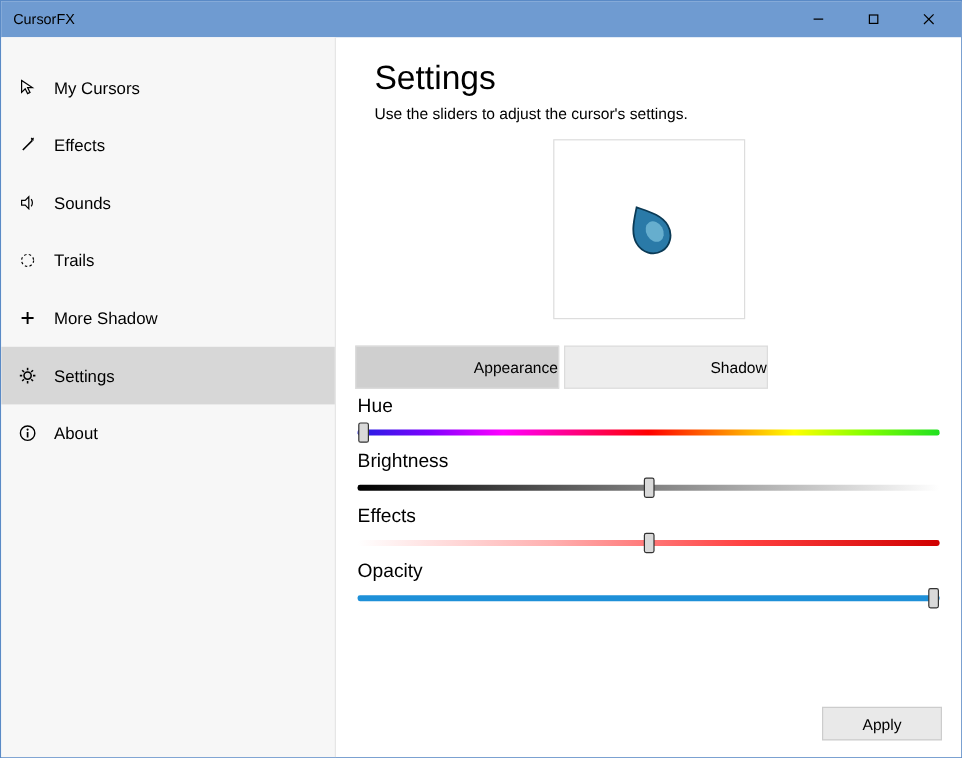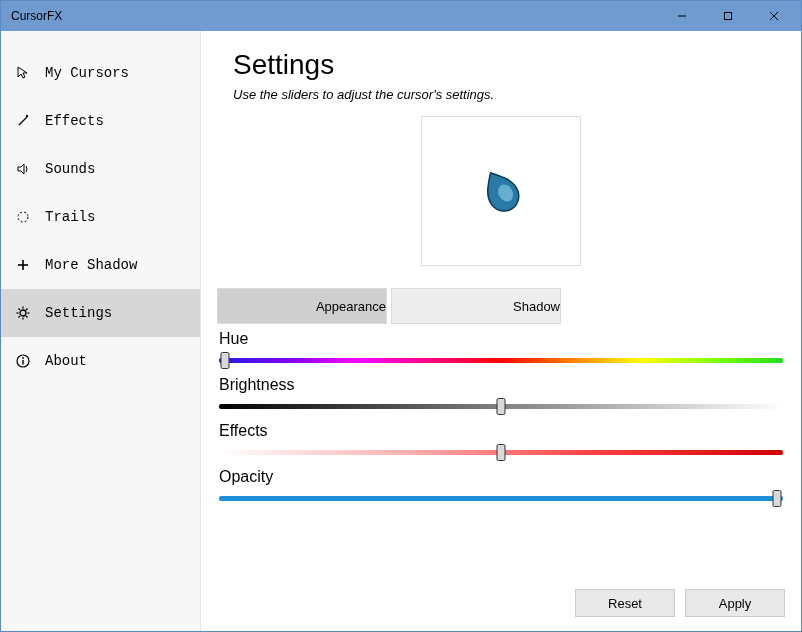--- a/index.html
+++ b/index.html
@@ -3,27 +3,27 @@
 <meta charset="utf-8">
 <style>
   * { box-sizing: border-box; margin: 0; padding: 0; }
   html, body { width: 802px; height: 632px; font-family: "Segoe UI", Arial, sans-serif; font-size: 13px; color: #000; overflow: hidden; }
   .window { width: 802px; height: 632px; border: 1px solid #5a8ac6; display: flex; flex-direction: column; background: #fff; }
   .titlebar { height: 30px; background: #6f9bd1; display: flex; align-items: center; padding: 0 4px 0 10px; color: #000000; }
   .titlebar .title { flex: 1; font-size: 12px; }
   .titlebar .win-btn { width: 46px; height: 30px; display: flex; align-items: center; justify-content: center; }
   .titlebar .win-btn svg { width: 10px; height: 10px; }
   .body { flex: 1; display: flex; overflow: hidden; }
-  .sidebar { width: 200px; background: #f7f7f7; border-right: 1px solid #e6e6e6; padding-top: 18px; font-family: Liberation Mono, monospace; }
+  .sidebar { width: 279px; background: #f7f7f7; border-right: 1px solid #e6e6e6; padding-top: 18px; }
   .side-item { height: 48px; display: flex; align-items: center; padding-left: 14px; gap: 14px; font-size: 14px; cursor: pointer; }
   .side-item.active { background: #d7d7d7; }
   .side-item .icon { width: 16px; height: 16px; display: flex; align-items: center; justify-content: center; }
   .main { flex: 1; display: flex; flex-direction: column; padding-top: 18px; }
   .main h1 { font-size: 28px; font-weight: 400; padding-left: 32px; }
-  .subtitle { padding-left: 32px; margin-top: 6px; font-size: 13px; font-style: italic; }
+  .subtitle { padding-left: 32px; margin-top: 6px; font-size: 13px; }
   .preview-wrap { display: flex; justify-content: center; margin-top: 14px; }
   .preview { width: 160px; height: 150px; border: 1px solid #ddd; background: #fff; display: flex; align-items: center; justify-content: center; }
   .tabs { display: flex; margin-top: 22px; gap: 4px; padding-left: 16px; }
   .tab { flex: 0 0 170px; height: 36px; display: flex; align-items: center; justify-content: flex-end; background: #ededed; border: 1px solid #dcdcdc; font-size: 13px; cursor: pointer; }
   .tab.active { background: #cfcfcf; }
   .sliders { flex: 1; padding: 6px 18px 0 18px; }
   .slider-block { margin-bottom: 6px; }
   .slider-label { font-size: 16px; margin-bottom: 2px; }
   .slider { position: relative; height: 20px; }
   .track { position: absolute; left: 0; right: 0; top: 8px; height: 5px; border-radius: 2px; }
@@ -200,18 +200,17 @@
           <div class="slider">
             <div class="track opacity"></div>
             <div class="thumb" style="left:99%"></div>
           </div>
         </div>
 
 
       </div>
 
       <div class="buttons">
-        <button class="btn">Reset</button>
         <button class="btn">Apply</button>
       </div>
     </div>
   </div>
 </div>
 
 </body></html>

